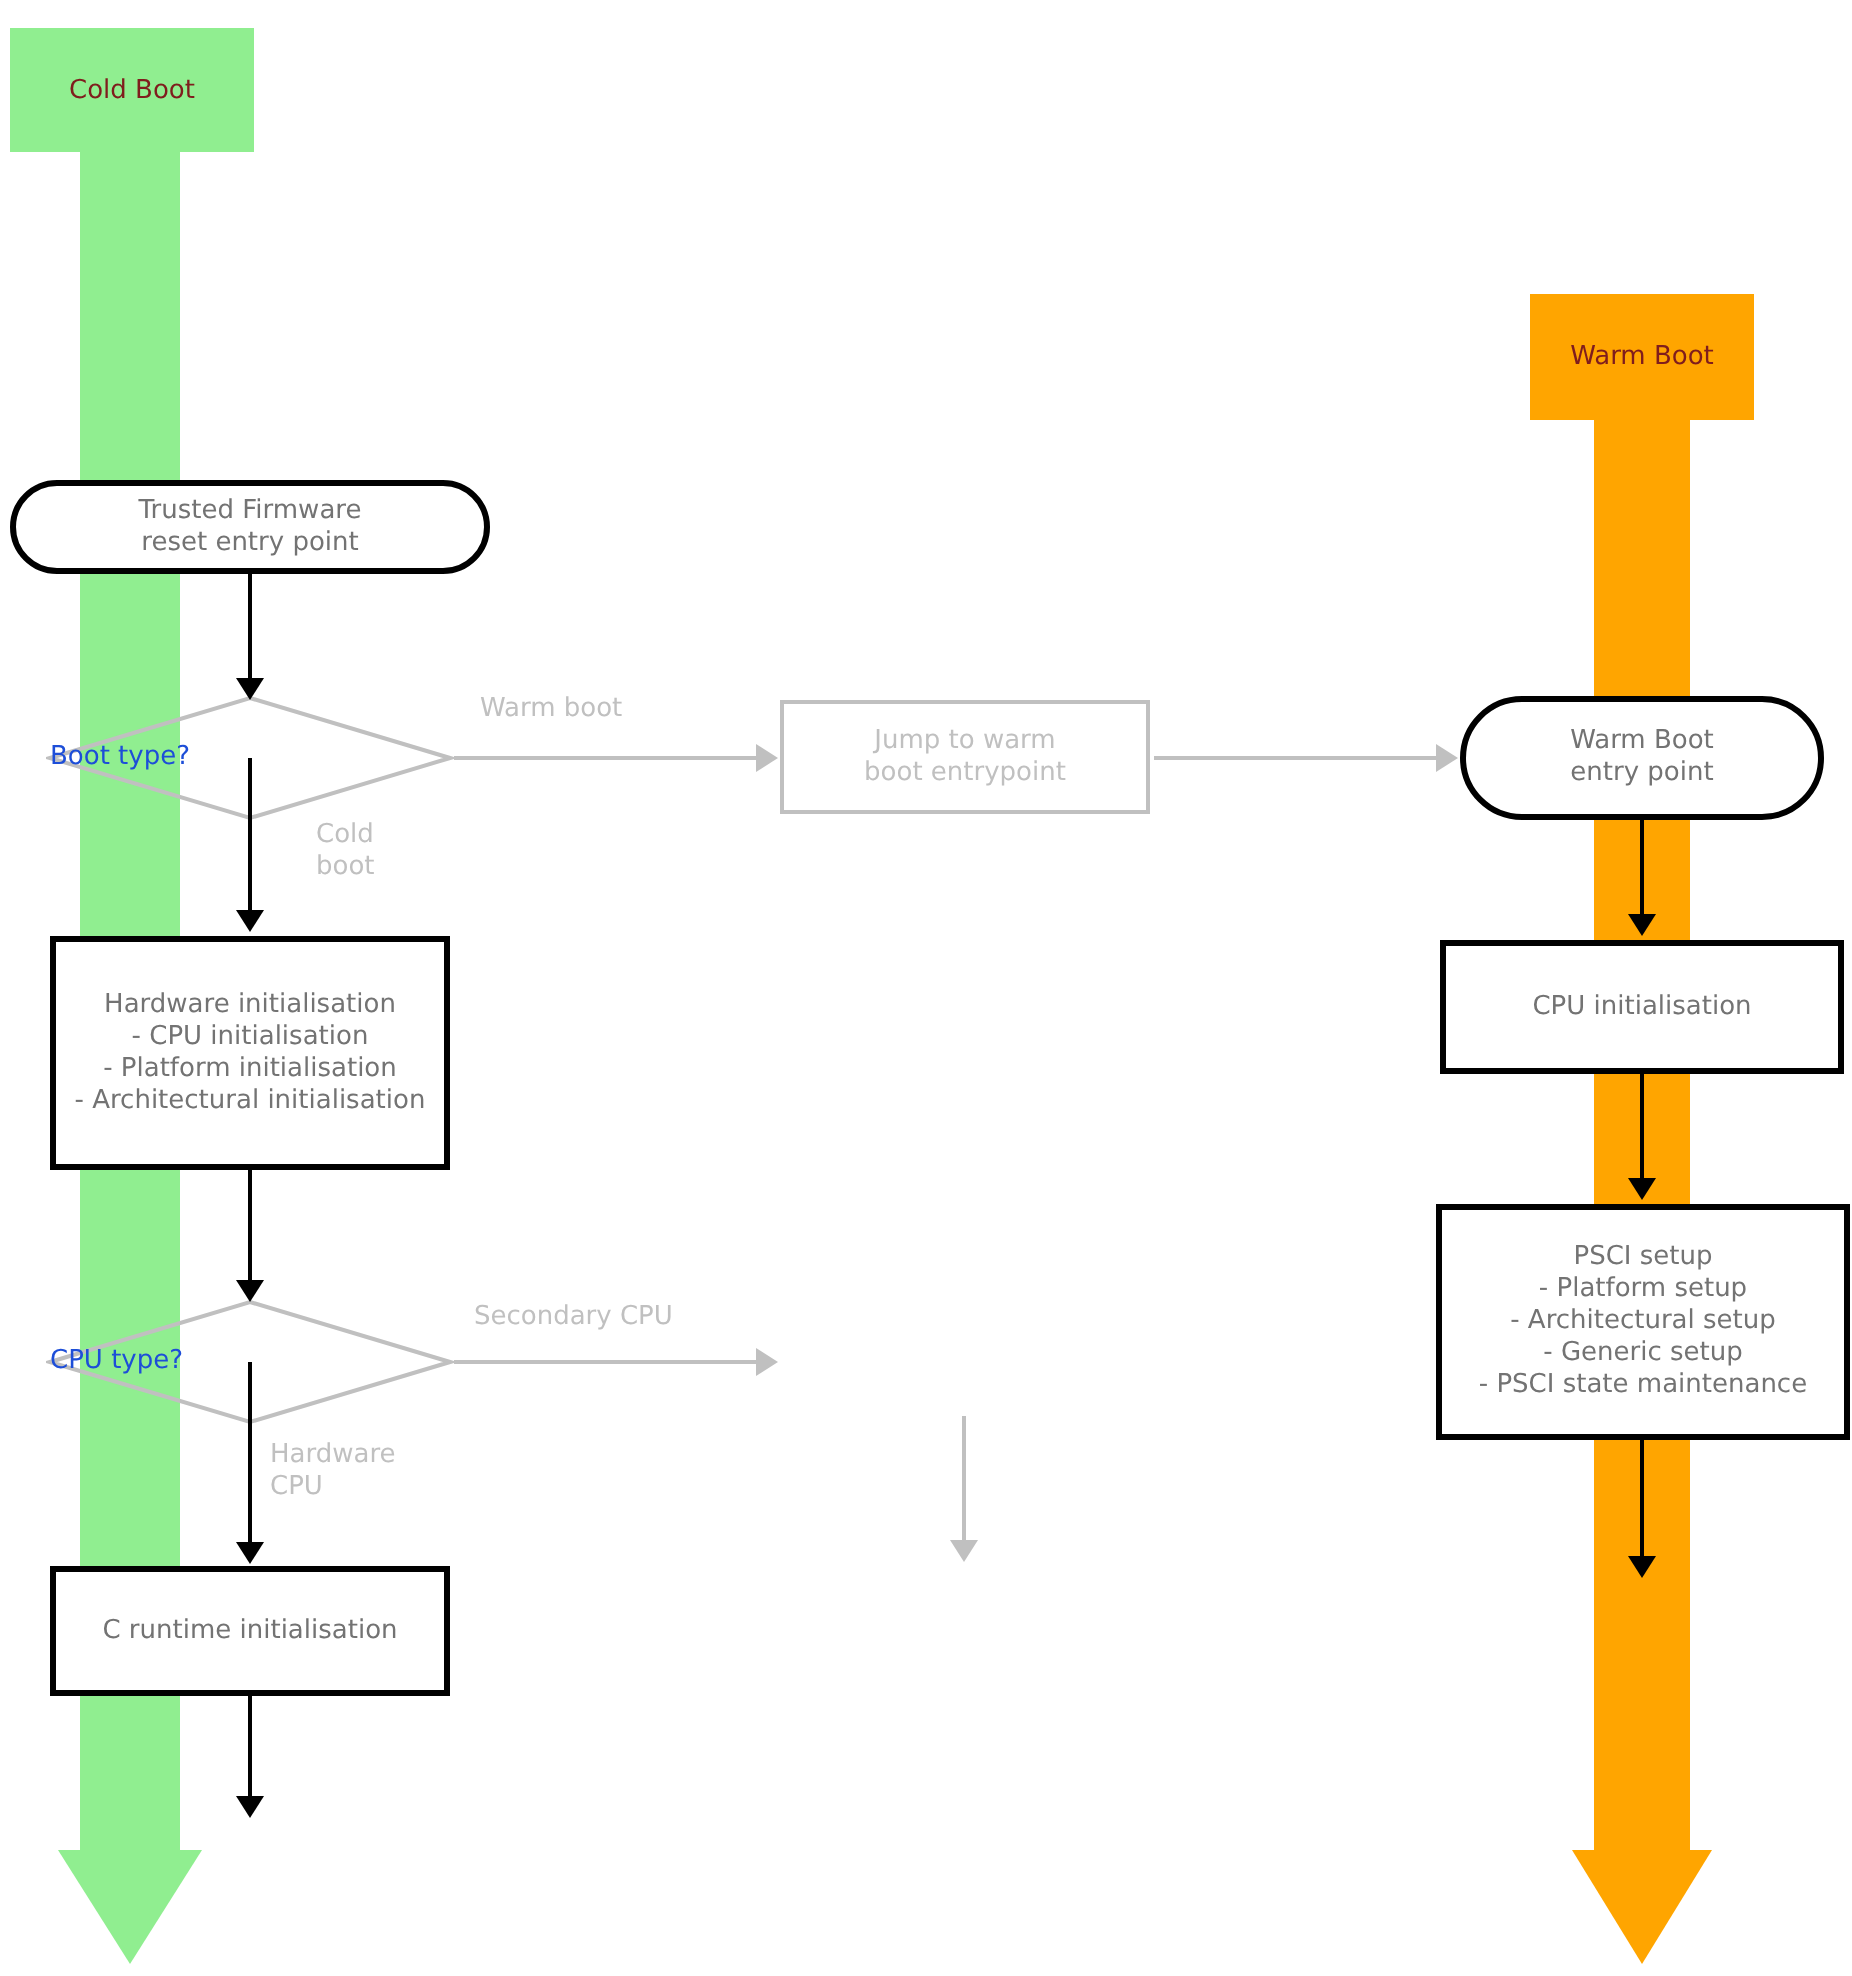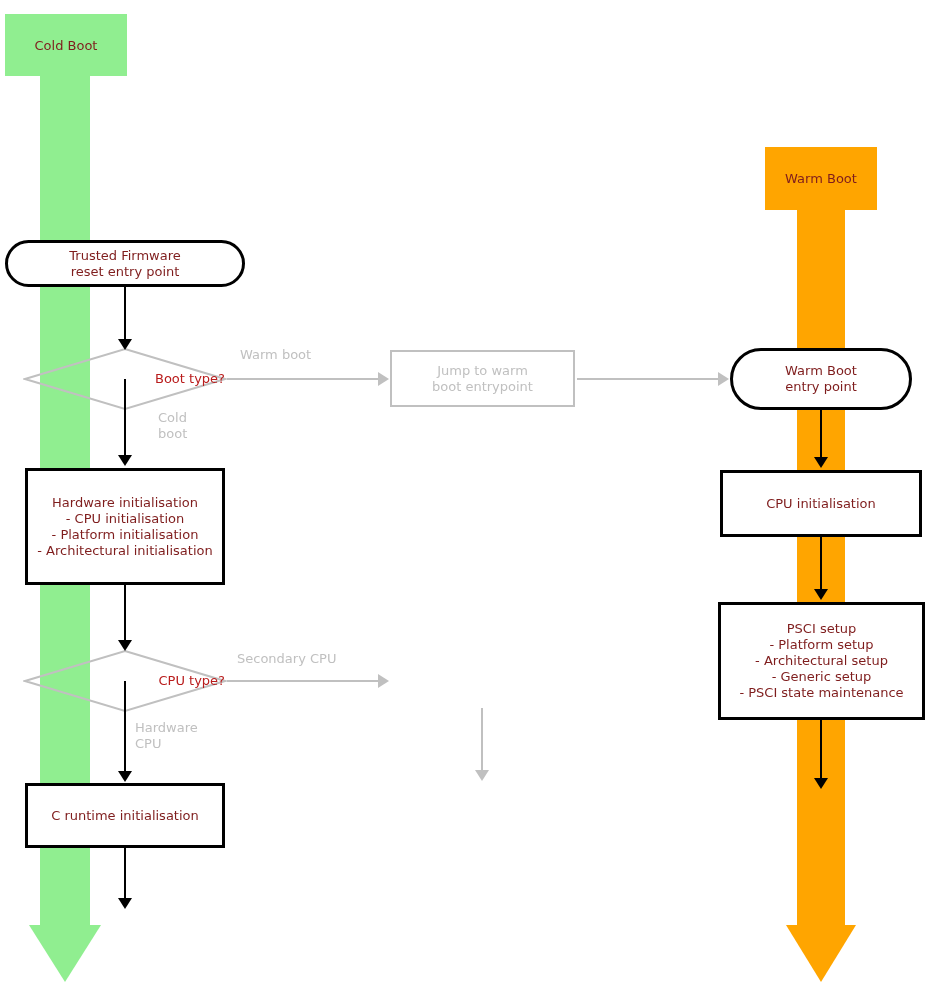--- a/index.html
+++ b/index.html
@@ -17,28 +17,28 @@
   .band{position:absolute;z-index:1;}
   .band-head{position:absolute;width:0;height:0;z-index:1;}
   .banner{
     position:absolute;display:flex;align-items:center;justify-content:center;
     font-size:13px;color:#7f1d1d;z-index:1;
   }
   .node{
     position:absolute;background:#fff;border:3px solid #000;
     display:flex;flex-direction:column;justify-content:center;align-items:center;
     text-align:center;z-index:3;box-sizing:border-box;
-    font-size:13px;line-height:16px;color:#7f1d1d;
+    font-size:13px;line-height:16px;color:#737373;
   }
   .node.gray{border:2px solid #c0c0c0;color:#c0c0c0;}
   .stadium{border-radius:32px;}
   .diamond-wrap{position:absolute;z-index:2;}
   .diamond-label{
-    position:absolute;color:#b91c1c;font-size:13px;line-height:16px;
-    display:flex;align-items:center;justify-content:flex-end;text-align:center;z-index:2;
+    position:absolute;color:#1d4ed8;font-size:13px;line-height:16px;
+    display:flex;align-items:center;justify-content:flex-start;text-align:center;z-index:2;
   }
   .edge-label{position:absolute;color:#c0c0c0;font-size:13px;line-height:16px;z-index:2;}
   .vline-black{position:absolute;width:2px;background:#000;z-index:4;}
   .head-down-black{
     position:absolute;width:0;height:0;z-index:4;
     border-left:7px solid transparent;border-right:7px solid transparent;
     border-top:11px solid #000;
   }
   .hline-gray{position:absolute;height:2px;background:#c0c0c0;z-index:2;}
   .vline-gray{position:absolute;width:2px;background:#c0c0c0;z-index:2;}

